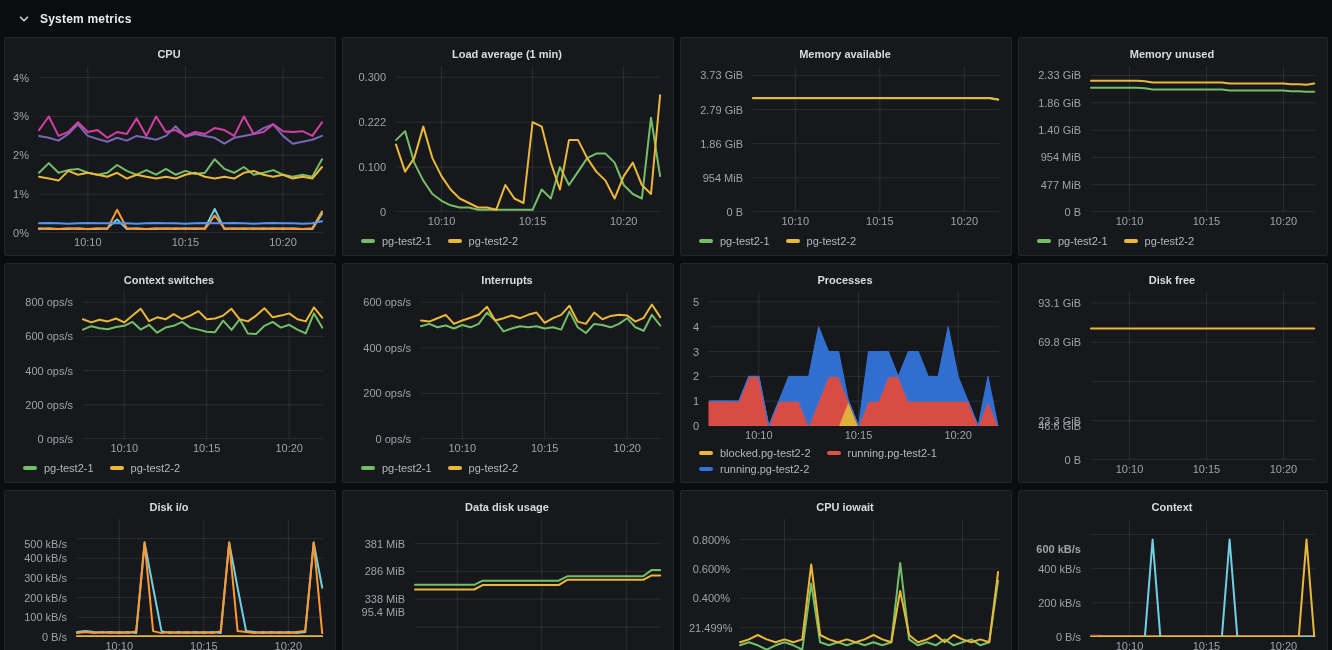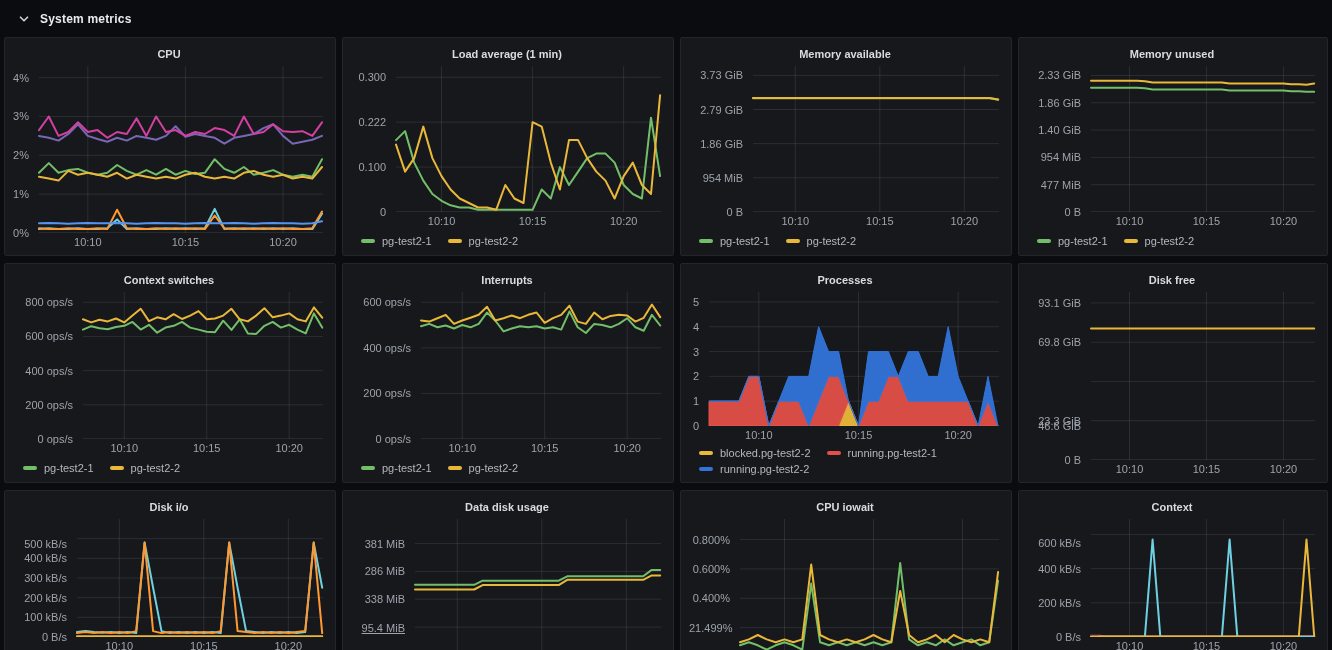--- a/index.html
+++ b/index.html
@@ -363,21 +363,21 @@
           <line x1="275.340206185567" y1="0" x2="275.340206185567" y2="136" stroke="rgba(226,232,245,0.10)" stroke-width="1"></line>
           <line x1="64" y1="136" x2="310" y2="136" stroke="rgba(226,232,245,0.18)" stroke-width="1"></line>
           <line x1="64" y1="108.09806451612903" x2="310" y2="108.09806451612903" stroke="rgba(226,232,245,0.10)" stroke-width="1"></line>
           <line x1="64" y1="80.13763440860214" x2="310" y2="80.13763440860214" stroke="rgba(226,232,245,0.10)" stroke-width="1"></line>
           <line x1="64" y1="52.352688172043" x2="310" y2="52.352688172043" stroke="rgba(226,232,245,0.10)" stroke-width="1"></line>
           <line x1="64" y1="24.567741935483866" x2="310" y2="24.567741935483866" stroke="rgba(226,232,245,0.10)" stroke-width="1"></line>
           <polyline points="64.0,70.5 72.5,70.5 80.9,70.5 89.4,70.5 97.8,70.5 106.3,70.5 114.7,70.5 123.2,70.5 131.6,66.1 140.1,66.1 148.5,66.1 157.0,66.1 165.4,66.1 173.9,66.1 182.4,66.1 190.8,66.1 199.3,66.1 207.7,66.1 216.2,60.8 224.6,60.8 233.1,60.8 241.5,60.8 250.0,60.8 258.4,60.8 266.9,60.8 275.3,60.8 283.8,60.8 292.2,60.8 300.7,56.4 309.2,56.4" fill="none" stroke="#EAB839" stroke-width="2" stroke-linejoin="round" stroke-linecap="round"></polyline>
           <polyline points="64.0,65.8 72.5,65.8 80.9,65.8 89.4,65.8 97.8,65.8 106.3,65.8 114.7,65.8 123.2,65.8 131.6,61.7 140.1,61.7 148.5,61.7 157.0,61.7 165.4,61.7 173.9,61.7 182.4,61.7 190.8,61.7 199.3,61.7 207.7,61.7 216.2,57.3 224.6,57.3 233.1,57.3 241.5,57.3 250.0,57.3 258.4,57.3 266.9,57.3 275.3,57.3 283.8,57.3 292.2,57.3 300.7,50.9 309.2,50.9" fill="none" stroke="#73BF69" stroke-width="2" stroke-linejoin="round" stroke-linecap="round"></polyline>
         </svg>
         <div class="ylab" style="width: 54px; top: 130px;">0 B</div>
-        <div class="ylab" style="width: 54px; top: 103px; text-decoration: underline;">95.4 MiB</div>
+        <div class="ylab" style="width: 54px; top: 87px;">95.4 MiB</div>
         <div class="ylab" style="width: 54px; top: 74.1376px;">338 MiB</div>
         <div class="ylab" style="width: 54px; top: 46.3527px;">286 MiB</div>
         <div class="ylab" style="width: 54px; top: 18.5677px;">381 MiB</div>
       </div>
 
   </section>
   <section class="panel">
     <h2 class="ptitle">CPU iowait</h2>
     <div class="chart" style="flex: 0 0 138px;">
         <svg width="312" height="138">
@@ -411,21 +411,21 @@
           <line x1="64" y1="49.59420289855072" x2="288" y2="49.59420289855072" stroke="rgba(226,232,245,0.10)" stroke-width="1"></line>
           <line x1="64" y1="15.391304347826093" x2="288" y2="15.391304347826093" stroke="rgba(226,232,245,0.10)" stroke-width="1"></line>
           <polyline points="64.0,116.6 71.7,116.6 79.4,117.5 87.1,117.5 94.8,117.5 102.5,117.5 110.2,117.5 117.9,117.5 125.6,117.5 133.3,117.5 141.0,117.5 148.7,117.5 156.4,117.5 164.1,117.5 171.8,117.5 179.5,117.5 187.2,117.5 194.9,117.5 202.6,117.5 210.3,117.5 218.0,117.5 225.6,117.5 233.3,117.5 241.0,117.5 248.7,117.5 256.4,117.5 264.1,117.5 271.8,117.5 279.5,117.5 287.2,117.5" fill="none" stroke="#8A2F36" stroke-width="2" stroke-linejoin="round" stroke-linecap="round"></polyline>
           <polyline points="71.7,117.5 79.4,117.5 87.1,117.5 94.8,117.5 102.5,117.5 110.2,117.5 117.9,117.5 125.6,117.5 133.3,117.5 141.0,117.5 148.7,117.5 156.4,117.5 164.1,117.5 171.8,117.5 179.5,117.5 187.2,117.5 194.9,117.5 202.6,117.5 210.3,117.5 218.0,117.5 225.6,117.5 233.3,117.5 241.0,117.5 248.7,117.5 256.4,117.5 264.1,117.5 271.8,117.5 279.5,117.5 287.2,117.5" fill="none" stroke="#FF9830" stroke-width="2" stroke-linejoin="round" stroke-linecap="round"></polyline>
           <polyline points="64.0,117.7 71.7,117.7 79.4,117.7 87.1,117.7 94.8,117.7 102.5,117.7 110.2,117.7 117.9,117.7 125.6,20.5 133.3,117.7 141.0,117.7 148.7,117.7 156.4,117.7 164.1,117.7 171.8,117.7 179.5,117.7 187.2,117.7 194.9,117.7 202.6,20.5 210.3,117.7 218.0,117.7 225.6,117.7 233.3,117.7 241.0,117.7 248.7,117.7 256.4,117.7 264.1,117.7 271.8,117.7 279.5,117.7 287.2,117.7" fill="none" stroke="#6ED0E0" stroke-width="2" stroke-linejoin="round" stroke-linecap="round"></polyline>
           <polyline points="64.0,117.7 71.7,117.7 79.4,117.7 87.1,117.7 94.8,117.7 102.5,117.7 110.2,117.7 117.9,117.7 125.6,117.7 133.3,117.7 141.0,117.7 148.7,117.7 156.4,117.7 164.1,117.7 171.8,117.7 179.5,117.7 187.2,117.7 194.9,117.7 202.6,117.7 210.3,117.7 218.0,117.7 225.6,117.7 233.3,117.7 241.0,117.7 248.7,117.7 256.4,117.7 264.1,117.7 271.8,117.7 279.5,20.5 287.2,117.1" fill="none" stroke="#EAB839" stroke-width="2" stroke-linejoin="round" stroke-linecap="round"></polyline>
         </svg>
         <div class="ylab" style="width: 54px; top: 112px;">0 B/s</div>
         <div class="ylab" style="width: 54px; top: 77.7971px;">200 kB/s</div>
         <div class="ylab" style="width: 54px; top: 43.5942px;">400 kB/s</div>
-        <div class="ylab" style="width: 54px; top: 18px;">600 kB/s</div>
+        <div class="ylab" style="width: 54px; top: 24px; font-weight: bold;">600 kB/s</div>
       </div>
     <div class="xaxis">
         <div class="xlab" style="left: 78.488px;">10:10</div>
         <div class="xlab" style="left: 155.464px;">10:15</div>
         <div class="xlab" style="left: 232.44px;">10:20</div>
       </div>
 
   </section>
 </div>
 

